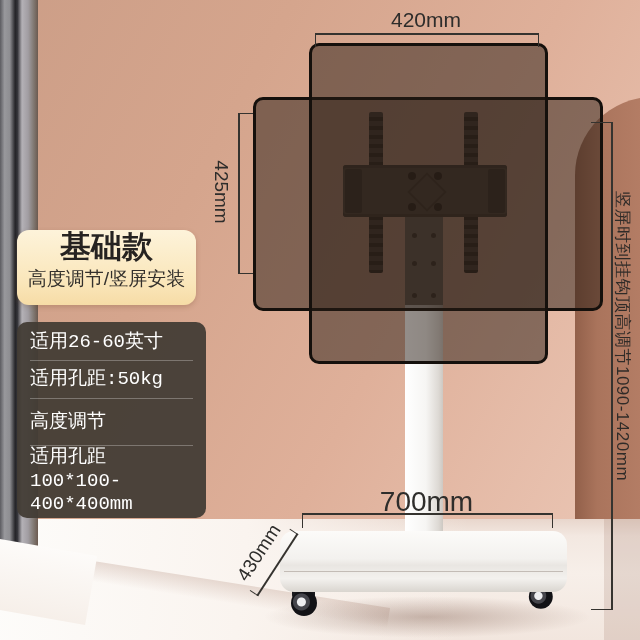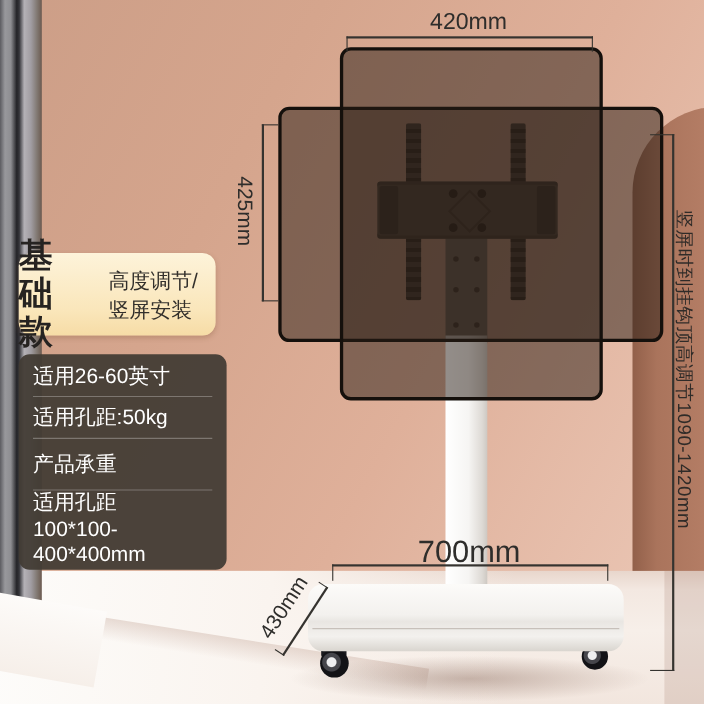--- a/index.html
+++ b/index.html
@@ -78,30 +78,30 @@
     border-left:1.5px solid #35332f;border-right:1.5px solid #35332f;}
   .bracket-right{left:591px;top:122px;width:20px;height:486px;border-right:2px solid #35332f;
     border-top:1.5px solid #35332f;border-bottom:1.5px solid #35332f;}
   .dim-right-label{left:622px;top:336px;transform:translate(-50%,-50%) rotate(90deg);
     font-size:17px;white-space:nowrap;letter-spacing:.5px;color:#2f2b28;}
 
   
   .badge{position:absolute;left:17px;top:230px;width:179px;height:75px;z-index:10;border-radius:12px;
     background:linear-gradient(to bottom,#fdf3da 0%,#fae6ba 70%,#f6dca6 100%);
     box-shadow:0 2px 5px rgba(110,70,40,.25);
-    display:flex;flex-direction:row;align-items:center;justify-content:flex-start;gap:24px;}
+    display:flex;flex-direction:column;align-items:center;justify-content:flex-start;}
   .badge .title{font-size:31px;font-weight:bold;color:#262321;line-height:1.1;}
   .badge .subtitle{font-size:19px;color:#33302c;margin-top:2px;}
   .panel{position:absolute;left:17px;top:322px;width:189px;height:196px;z-index:10;border-radius:10px;
     background:rgba(66,59,52,.94);box-sizing:border-box;padding:2px 13px;
     display:flex;flex-direction:column;color:#fff;}
   .panel .row{display:flex;flex-direction:column;justify-content:center;flex:1;
     border-bottom:1px solid rgba(255,255,255,.28);}
   .panel .row:last-child{border-bottom:none;}
-  .panel .row span{font-size:19px;line-height:1.22;}
+  .panel .row span{font-size:19px;line-height:1.22;font-family:Liberation Mono, monospace;}
   .panel .row.single{flex:.78;}
 </style>
 </head>
 <body>
 
 <div class="scene">
 
   <div class="wall"></div>
   <div class="arch"></div>
   <div class="floor"></div>
@@ -169,21 +169,21 @@
   </div>
 
   <div class="panel">
     <div class="row single">
       <span>适用26-60英寸</span>
     </div>
     <div class="row single">
       <span>适用孔距:50kg</span>
     </div>
     <div class="row">
-      <span>产品承重</span>
+      <span>高度调节</span>
     </div>
     <div class="row">
       <span>适用孔距</span>
       <span>100*100-400*400mm</span>
     </div>
   </div>
 
 </div>
 
 </body></html>

